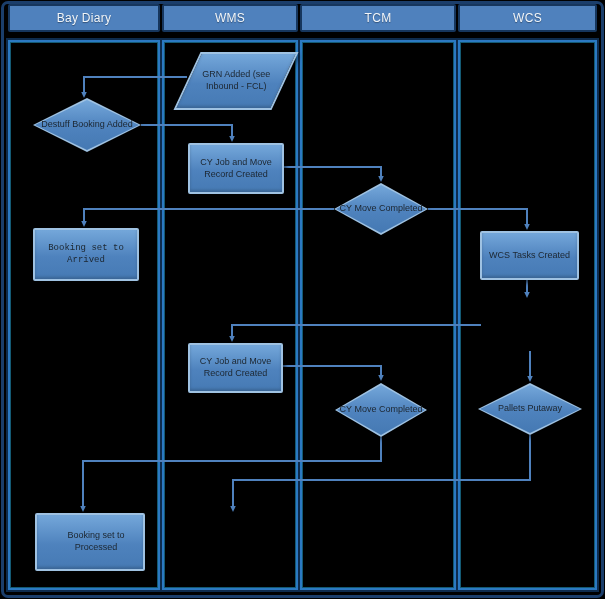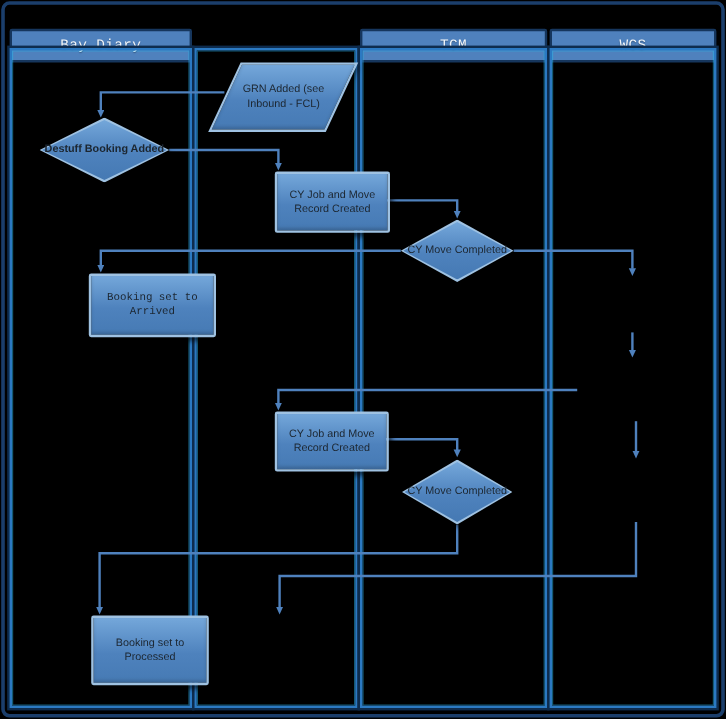--- a/index.html
+++ b/index.html
@@ -2,36 +2,36 @@
 <html><head>
 <meta charset="utf-8">
 <style>
   html,body{margin:0;padding:0;background:#000;}
   body{width:605px;height:599px;position:relative;overflow:hidden;
        font-family:"Liberation Sans",sans-serif;}
   .stage{position:absolute;left:0;top:0;width:605px;height:599px;background:#000;}
   .frame{position:absolute;left:1px;top:1px;right:1px;bottom:1px;
          border:3px solid #1B3E6B;border-radius:7px;}
   
-  .lane-head{position:absolute;top:24px;height:24px;background:#4F81BD;
+  .lane-head{position:absolute;top:4px;height:24px;background:#4F81BD;
              border:2px solid #16365D;border-radius:2px;
              display:flex;align-items:center;justify-content:center;
              color:#F2F6FA;font-size:12px;letter-spacing:.3px;
-             text-shadow:0 1px 1px rgba(0,0,0,.35);font-family:Liberation Mono, monospace;}
+             text-shadow:0 1px 1px rgba(0,0,0,.35);}
   
   .lane-body{position:absolute;top:40px;height:546px;background:transparent;
              border:2px solid #2B79C2;
              box-shadow:inset 0 0 0 1px rgba(40,180,232,.5), 0 0 0 2px #0E2C4E;}
   
   .shape-label{position:relative;z-index:3;color:#1C2630;font-size:9px;
                line-height:1.28;text-align:center;padding:0 4px;}
   .rect-node{position:absolute;background:linear-gradient(180deg,#74A7DA 0%,#4E82BD 55%,#467AB4 100%);
              border:2px solid #9FC2E2;border-radius:2px;
              box-shadow:2px 3px 4px rgba(0,0,0,.6), inset 0 -2px 3px rgba(0,0,0,.18);
-             display:flex;align-items:center;justify-content:center;margin-left:41px;}
+             display:flex;align-items:center;justify-content:center;}
   .diamond{position:absolute;display:flex;align-items:center;justify-content:center;
            filter:drop-shadow(2px 3px 2px rgba(0,0,0,.55));}
   .diamond .d-bg{position:absolute;inset:0;background:#9FC2E2;
                  clip-path:polygon(50% 0,100% 50%,50% 100%,0 50%);}
   .diamond .d-fg{position:absolute;inset:2px;
                  background:linear-gradient(180deg,#74A7DA 0%,#4E82BD 55%,#4579B3 100%);
                  clip-path:polygon(50% 0,100% 50%,50% 100%,0 50%);}
   .para-node{position:absolute;background:linear-gradient(180deg,#74A7DA 0%,#4E82BD 55%,#467AB4 100%);
              border:2px solid #9FC2E2;transform:skewX(-25deg);
              box-shadow:2px 3px 4px rgba(0,0,0,.6), inset 0 -2px 3px rgba(0,0,0,.18);
@@ -42,20 +42,23 @@
 </style>
 </head>
 <body>
 
 <div class="stage">
 
   <div class="frame"></div>
 
   <div class="lane-head" style="left:8px;width:148px;">
       <span>Bay Diary</span>
+    </div>
+  <div class="lane-head" style="left:162px;width:132px;">
+      <span>WMS</span>
     </div>
   <div class="lane-head" style="left:458px;width:135px;">
       <span>WCS</span>
     </div>
   <div class="lane-head" style="left:300px;width:152px;">
       <span>TCM</span>
     </div>
 
   <div class="lane-body" style="left:8px;width:148px;"></div>
   <div class="lane-body" style="left:162px;width:132px;"></div>
@@ -80,51 +83,59 @@
       <path d="M279,366 H381 V375" marker-end="url(#arw)"></path>
       <path d="M381,437 V461 H83 V506" marker-end="url(#arw)"></path>
       <path d="M530,435 V480 H233 V506" marker-end="url(#arw)"></path>
     </g>
   </svg>
 
   <div class="para-node node" style="left:187px;top:52px;width:94px;height:54px;">
     <span class="shape-label">GRN Added (see Inbound - FCL)</span>
   </div>
 
-  <div class="diamond node" style="left:33px;top:98px;width:108px;height:54px;font-weight:bold;">
+  <div class="diamond node" style="left:33px;top:98px;width:108px;height:54px;">
     <div class="d-bg"></div>
     <div class="d-fg"></div>
     <span class="shape-label">Destuff Booking Added</span>
   </div>
 
   <div class="rect-node node" style="left:188px;top:143px;width:92px;height:47px;">
     <span class="shape-label">CY Job and Move Record Created</span>
   </div>
 
   <div class="diamond node" style="left:334px;top:183px;width:94px;height:52px;">
     <div class="d-bg"></div>
     <div class="d-fg"></div>
     <span class="shape-label">CY Move Completed</span>
   </div>
 
   <div class="rect-node node" style="left:33px;top:228px;width:102px;height:49px;font-family:Liberation Mono, monospace;">
     <span class="shape-label">Booking set to Arrived</span>
   </div>
 
+  <div class="rect-node node" style="left:480px;top:231px;width:95px;height:45px;">
+    <span class="shape-label">WCS Tasks Created</span>
+  </div>
 
 
   <div class="rect-node node" style="left:188px;top:343px;width:91px;height:46px;">
     <span class="shape-label">CY Job and Move Record Created</span>
   </div>
 
   <div class="diamond node" style="left:335px;top:383px;width:92px;height:54px;">
     <div class="d-bg"></div>
     <div class="d-fg"></div>
     <span class="shape-label">CY Move Completed</span>
   </div>
 
+  <div class="diamond node" style="left:478px;top:383px;width:104px;height:52px;">
+    <div class="d-bg"></div>
+    <div class="d-fg"></div>
+    <span class="shape-label">Pallets Putaway</span>
+  </div>
 
-  <div class="rect-node node" style="left:35px;top:513px;width:94px;height:54px;">
+  <div class="rect-node node" style="left:35px;top:513px;width:94px;height:54px;padding-left:12px;">
     <span class="shape-label">Booking set to Processed</span>
   </div>
 
 
 </div>
 
 </body></html>

